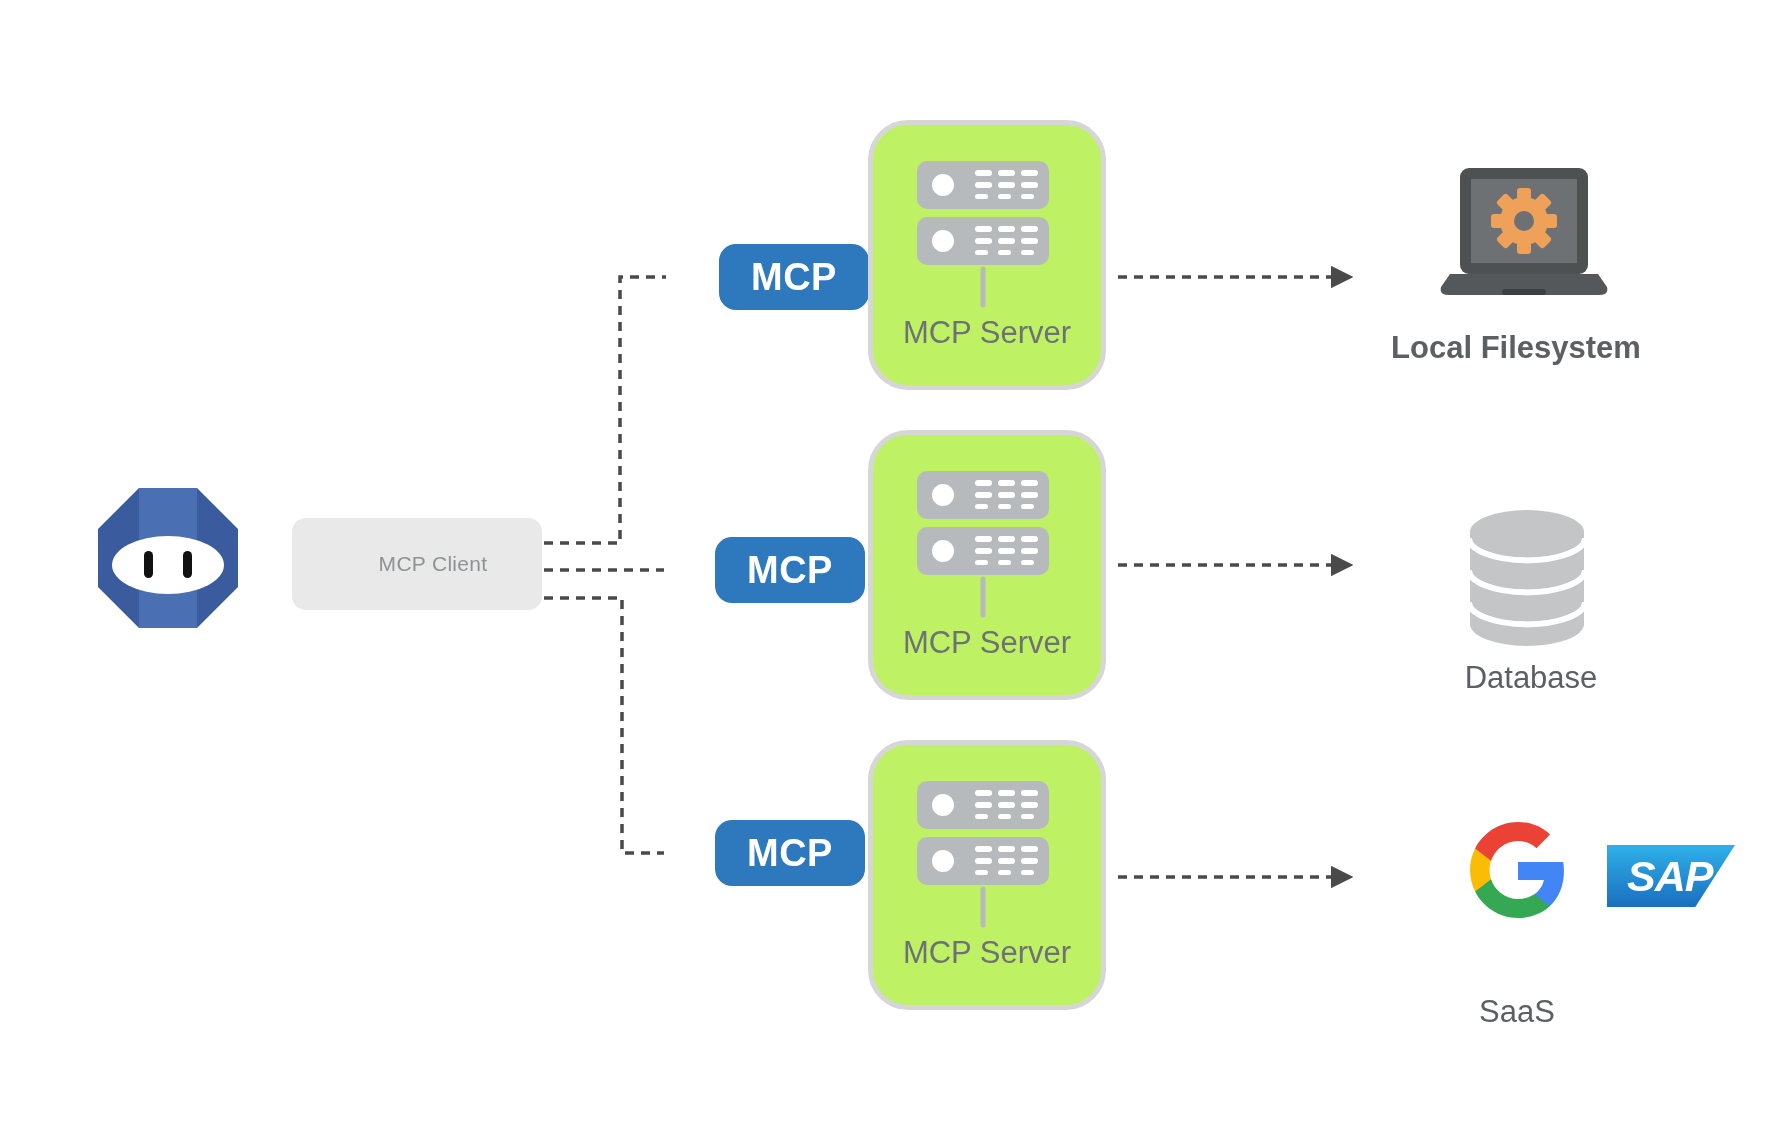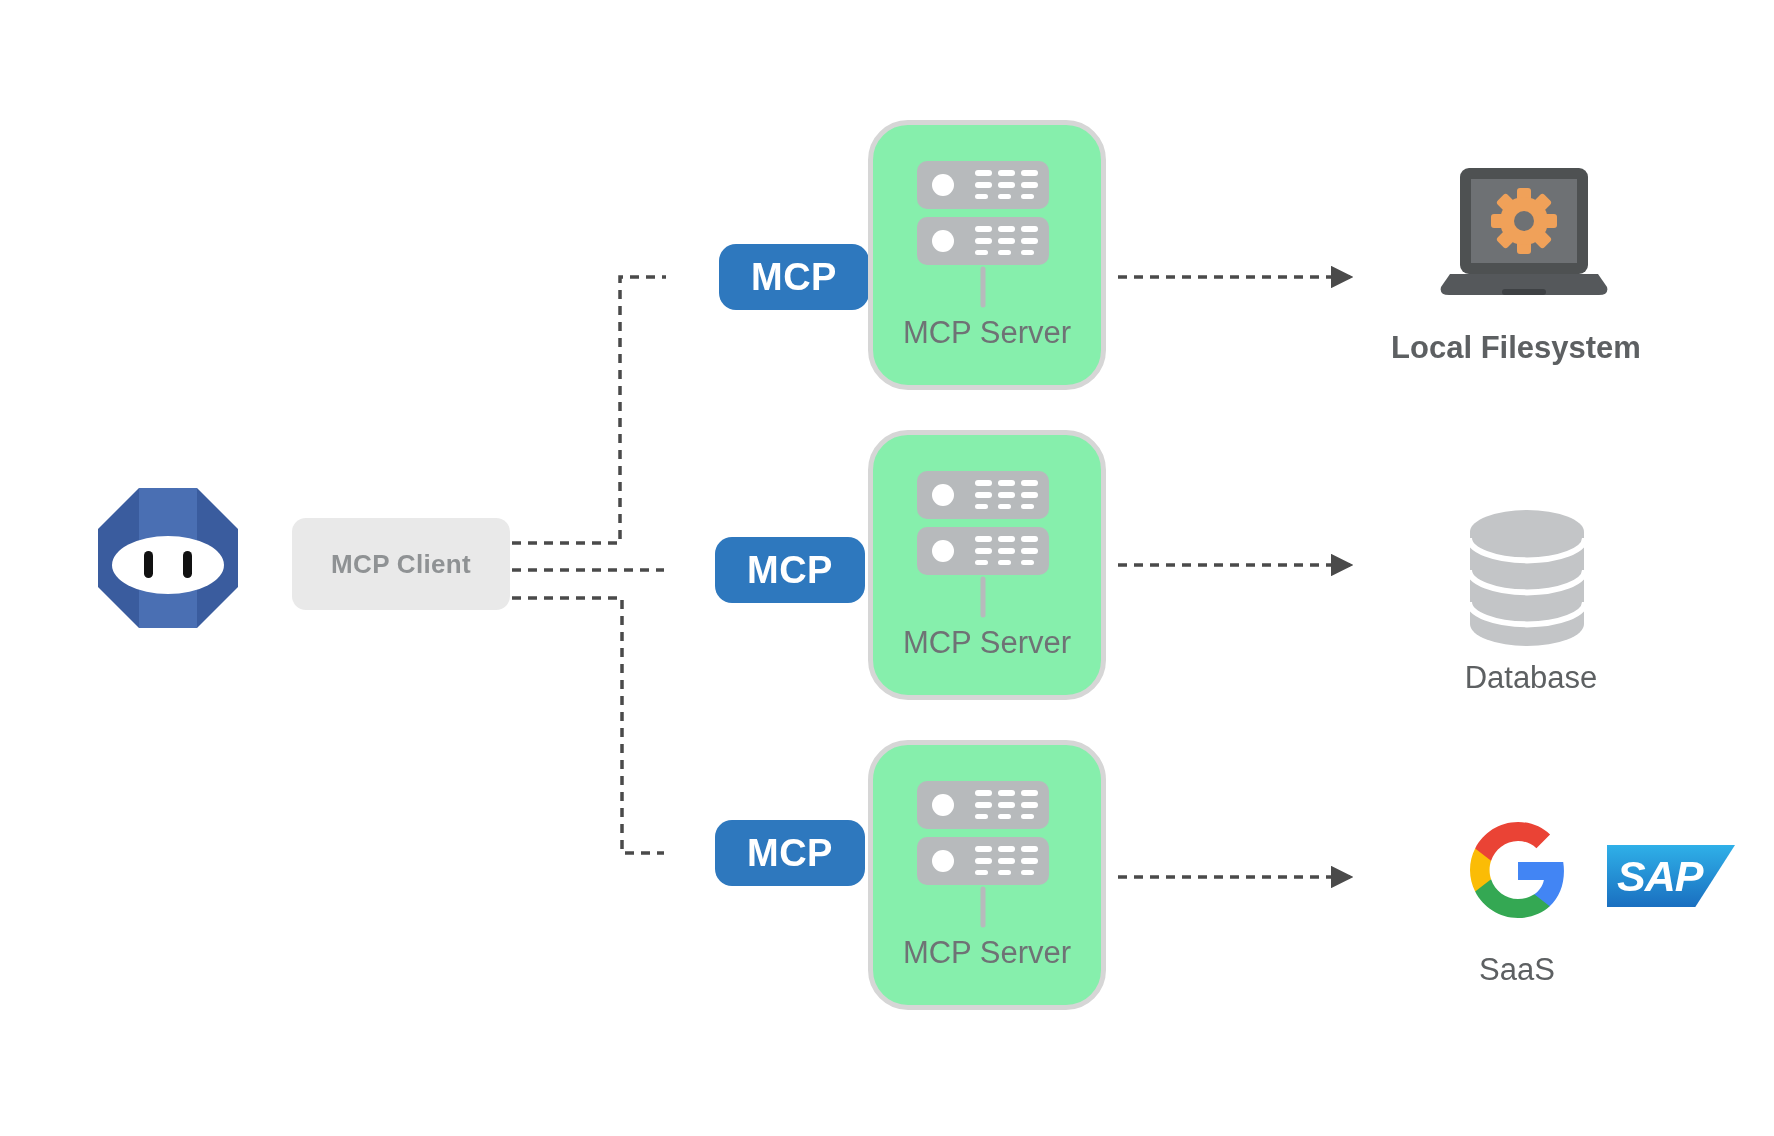--- a/index.html
+++ b/index.html
@@ -14,65 +14,65 @@
 
   
   svg.connectors{position:absolute;left:0;top:0;width:1774px;height:1136px;}
   .dash{fill:none;stroke:#4a4a4a;stroke-width:3.5;stroke-dasharray:9 7;}
 
   
   .client-box{
     left:292px;top:518px;width:218px;height:92px;
     background:#e9e9e9;border-radius:14px;
     display:flex;align-items:center;justify-content:center;
-    color:#8f9294;font-size:26px;font-weight:700;letter-spacing:.3px;
+    color:#8f9294;font-size:21px;font-weight:400;letter-spacing:.3px;padding-left:32px;
   }
 
   
   .mcp-badge{
     width:150px;height:66px;background:#2e78be;border-radius:17px;
     display:flex;align-items:center;justify-content:center;
     color:#ffffff;font-size:38px;font-weight:bold;letter-spacing:.5px;margin-left:47px;
   }
   .badge-1{left:672px;top:244px;}
   .badge-2{left:668px;top:537px;}
   .badge-3{left:668px;top:820px;}
 
   
   .server-box{
     width:238px;height:270px;box-sizing:border-box;
-    background:#86efac;border:5px solid #d6d6d6;border-radius:40px;
+    background:#bef264;border:5px solid #d6d6d6;border-radius:40px;
   }
   .sbox-1{left:868px;top:120px;}
   .sbox-2{left:868px;top:430px;}
   .sbox-3{left:868px;top:740px;}
   .server-icon{position:absolute;left:44px;top:36px;}
   .server-label{
     position:absolute;left:0;top:190px;width:228px;text-align:center;
     color:#6f7275;font-size:31px;font-weight:500;
   }
 
   
   .res-label{
     text-align:center;color:#5d6062;font-size:31px;font-weight:500;
   }
   .fs-label{left:1391px;top:330px;width:250px;font-weight:bold;}
   .db-label{left:1406px;top:660px;width:250px;}
-  .saas-label{left:1402px;top:952px;width:230px;}
+  .saas-label{left:1402px;top:994px;width:230px;}
 
   
   .sap-logo{
     left:1607px;top:845px;width:128px;height:62px;
     background:linear-gradient(180deg,#2fb0e8 0%,#1a6fc0 100%);
     clip-path:polygon(0 0,100% 0,69% 100%,0 100%);
     display:flex;align-items:center;
   }
   .sap-logo span{
     color:#ffffff;font-size:43px;line-height:62px;font-weight:bold;
-    font-style:italic;padding-left:10px;letter-spacing:-1px;
+    font-style:italic;padding-left:20px;letter-spacing:-1px;
   }
 </style>
 </head>
 <body>
 
 <div class="canvas">
 
   <svg class="connectors">
     <defs>
       <marker id="arrow" viewBox="0 0 10 10" refX="8.5" refY="5" markerWidth="6.5" markerHeight="6.5" orient="auto-start-reverse">

